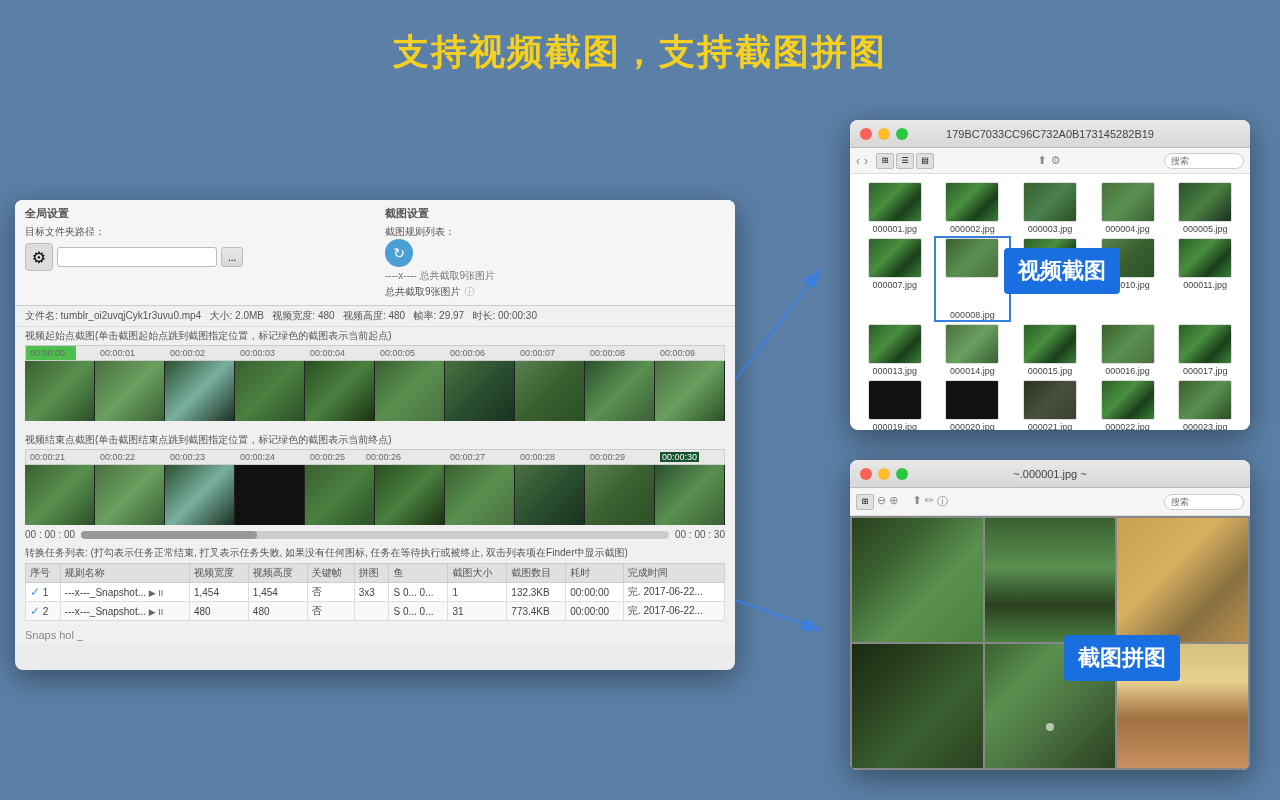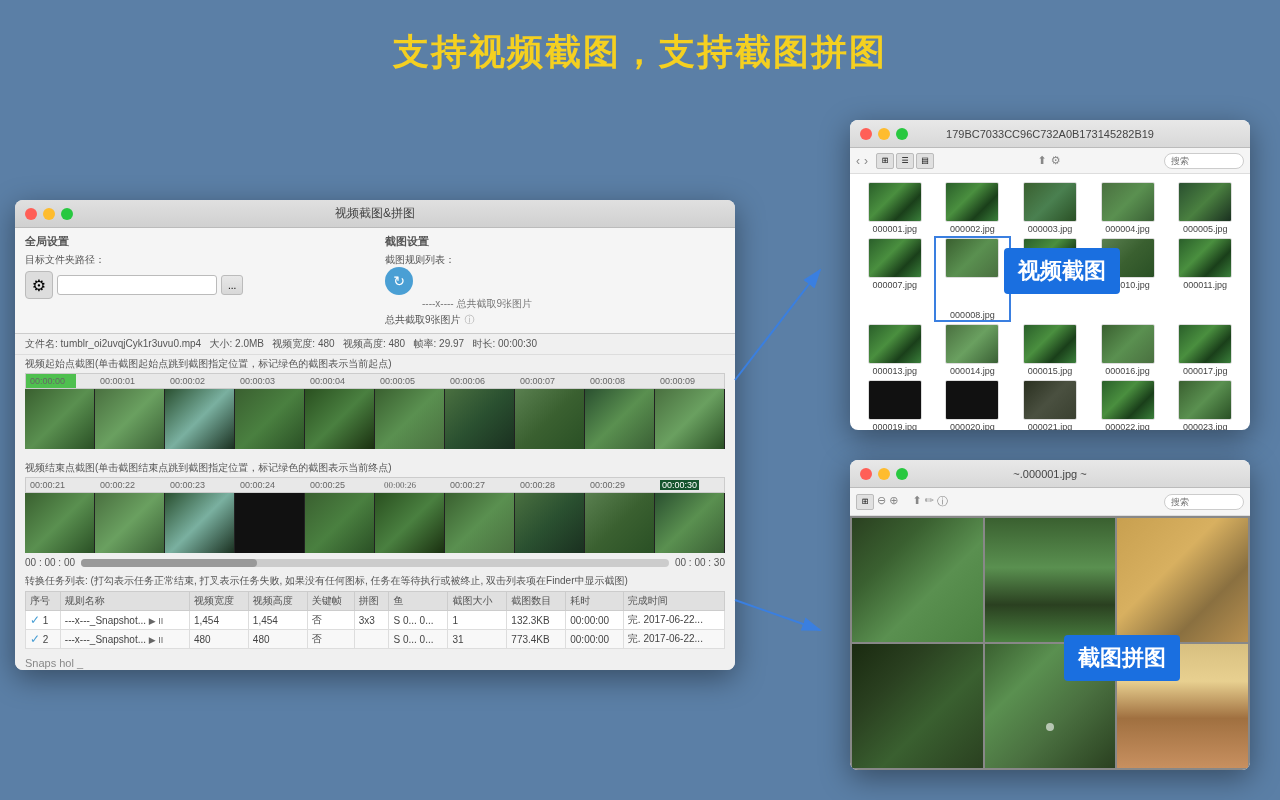--- a/index.html
+++ b/index.html
@@ -144,21 +144,20 @@
       font-size: 10px;
       background: white;
       border: 1px solid #bbb;
       border-radius: 3px;
     }
 
     .rule-hint {
       font-size: 10px;
       color: #777;
       margin-top: 2px;
-      margin-left: 37px;
     }
 
     .total-hint {
       font-size: 10px;
       color: #555;
       margin-top: 2px;
       display: flex;
       align-items: center;
       gap: 4px;
     }
@@ -519,28 +518,20 @@
       font-size: 11px;
       color: #888;
     }
   </style>
 </head>
 <body>
 
 <h1 class="page-title">支持视频截图，支持截图拼图</h1>
 
 <div class="main-window">
-  <div class="window-titlebar">
-    <div class="traffic-lights">
-      <div class="tl tl-red"></div>
-      <div class="tl tl-yellow"></div>
-      <div class="tl tl-green"></div>
-    </div>
-    <span class="window-title-text">视频截图&amp;拼图</span>
-  </div>
 
   <div class="window-body">
 
     <div class="settings-panel">
       <div class="settings-section">
         <div class="settings-label">全局设置</div>
         <div class="settings-row">
           <span class="settings-label" style="font-weight:normal;font-size:10px;">目标文件夹路径：</span>
         </div>
         <div class="settings-row">
@@ -604,21 +595,21 @@
     </div>
 
     <div class="timeline-end-section">
       <div class="timeline-label">视频结束点截图(单击截图结束点跳到截图指定位置，标记绿色的截图表示当前终点)</div>
       <div class="timeline-ruler" style="position:relative;">
         <span class="timeline-tick" style="left:4px;">00:00:21</span>
         <span class="timeline-tick" style="left:74px;">00:00:22</span>
         <span class="timeline-tick" style="left:144px;">00:00:23</span>
         <span class="timeline-tick" style="left:214px;">00:00:24</span>
         <span class="timeline-tick" style="left:284px;">00:00:25</span>
-        <span class="timeline-tick" style="left:358px;font-family:Liberation Serif, serif;">00:00:26</span>
+        <span class="timeline-tick" style="left:340px;">00:00:26</span>
         <span class="timeline-tick" style="left:424px;">00:00:27</span>
         <span class="timeline-tick" style="left:494px;">00:00:28</span>
         <span class="timeline-tick" style="left:564px;">00:00:29</span>
         <span class="timeline-tick" style="left:634px;background:#14532d;color:white;padding:0 2px;">00:00:30</span>
       </div>
       <div class="timeline-end-frames">
         <div class="frame-thumb" style="background:linear-gradient(135deg,#3a6030,#5a9050,#2a5025);"></div>
         <div class="frame-thumb" style="background:linear-gradient(135deg,#4a7040,#6aA060,#3a6035);"></div>
         <div class="frame-thumb" style="background:linear-gradient(135deg,#2a5030,#7ab0a0,#1a3020);width:60px;"></div>
         <div class="frame-thumb" style="background:#111;width:40px;"></div>

